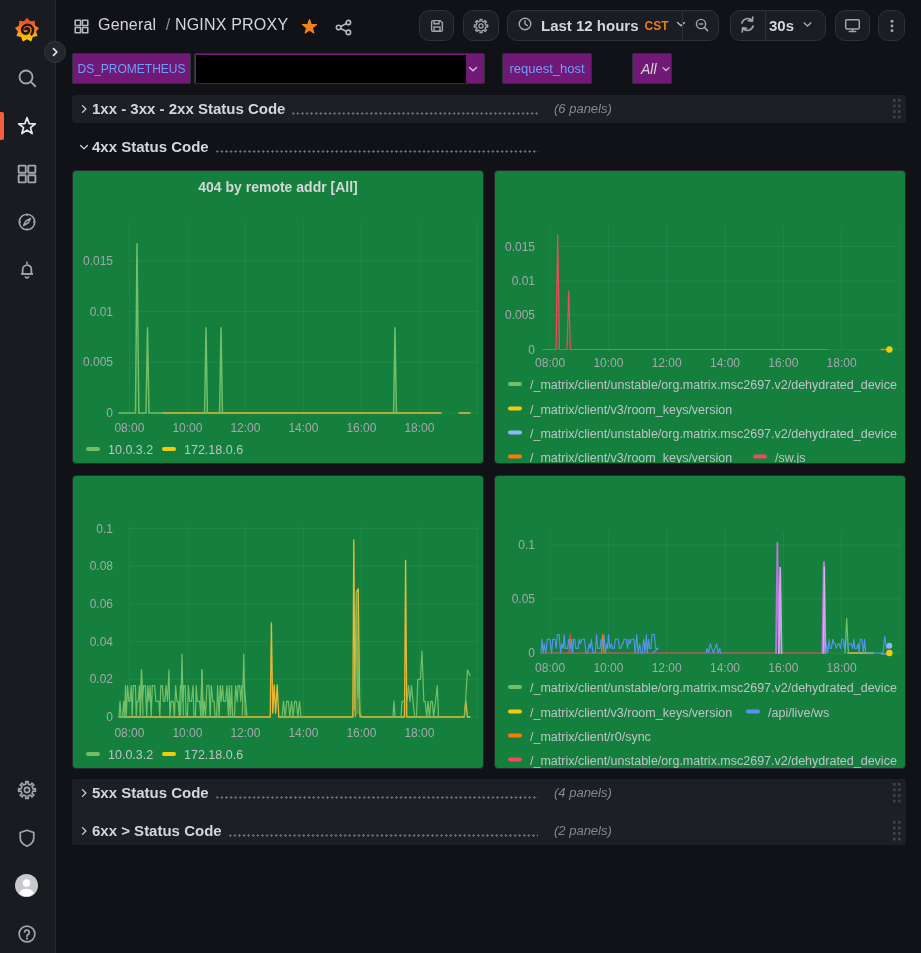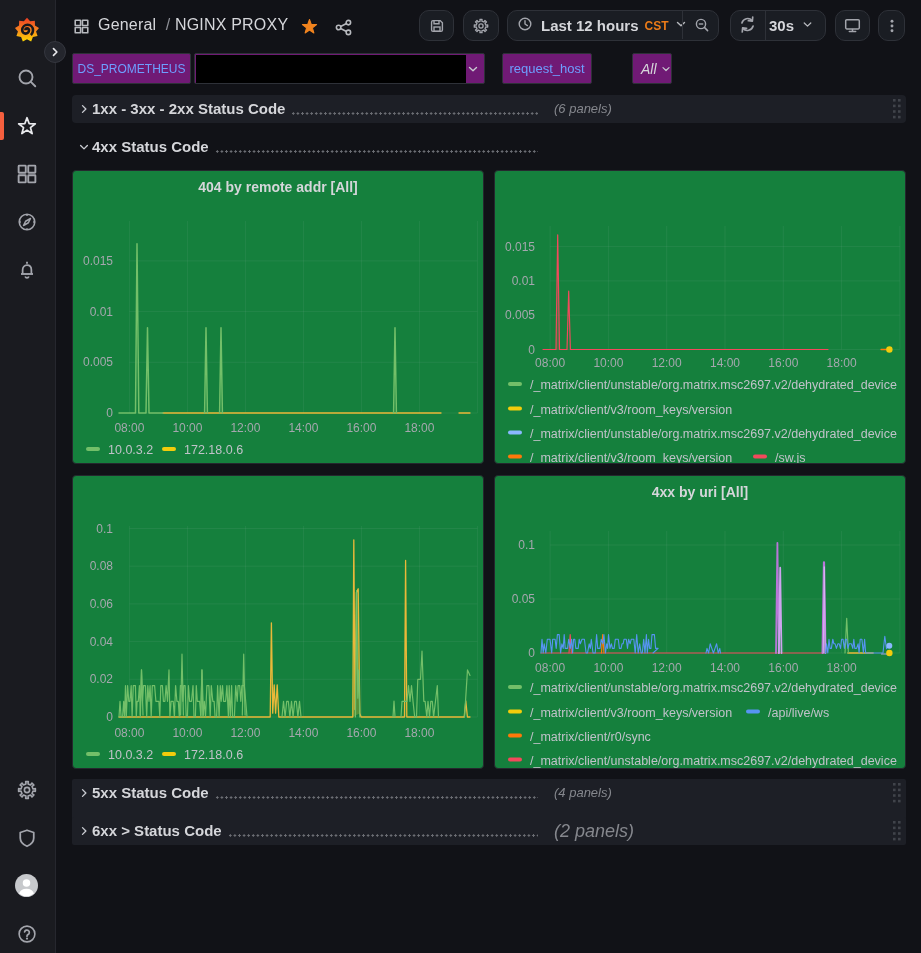--- a/index.html
+++ b/index.html
@@ -210,21 +210,21 @@
       <rect x="0" y="16.799999999999997" width="2.6" height="2.6" fill="#40434a"></rect>
       <rect x="5" y="16.799999999999997" width="2.6" height="2.6" fill="#40434a"></rect>
     </svg>
   </div>
 <div style="position:absolute;left:72px;top:817px;width:834px;height:28px;background:#1d1f26;border-radius:2px">
     <svg width="12" height="12" viewBox="0 0 16 16" style="position:absolute;left:6px;top:8px">
       <path d="M6 3.5 L10.5 8 L6 12.5" fill="none" stroke="#c9cbd1" stroke-width="1.8" stroke-linecap="round" stroke-linejoin="round"></path>
     </svg>
     <div style="position:absolute;left:20px;top:0;height:28px;line-height:28px;font-size:15px;font-weight:bold;color:#d5d6da;white-space:nowrap">6xx &gt; Status Code</div>
     <div style="position:absolute;left:156px;top:17px;width:310px;height:3px;background-image:radial-gradient(circle, #6b6d73 1.1px, rgba(0,0,0,0) 1.3px);background-size:4.6px 3px;background-repeat:repeat-x"></div>
-    <div style="position:absolute;left:482px;top:0;height:16px;line-height:28px;font-size:18px;font-style:italic;color:#85878d;white-space:nowrap">(2 panels)</div>
+    <div style="position:absolute;left:482px;top:0;height:16px;line-height:28px;font-size:13px;font-style:italic;color:#85878d;white-space:nowrap">(2 panels)</div>
     <svg width="10" height="20" viewBox="0 0 10 20" style="position:absolute;left:821px;top:4px">
       <rect x="0" y="0.0" width="2.6" height="2.6" fill="#40434a"></rect>
       <rect x="5" y="0.0" width="2.6" height="2.6" fill="#40434a"></rect>
       <rect x="0" y="5.6" width="2.6" height="2.6" fill="#40434a"></rect>
       <rect x="5" y="5.6" width="2.6" height="2.6" fill="#40434a"></rect>
       <rect x="0" y="11.2" width="2.6" height="2.6" fill="#40434a"></rect>
       <rect x="5" y="11.2" width="2.6" height="2.6" fill="#40434a"></rect>
       <rect x="0" y="16.799999999999997" width="2.6" height="2.6" fill="#40434a"></rect>
       <rect x="5" y="16.799999999999997" width="2.6" height="2.6" fill="#40434a"></rect>
     </svg>
@@ -345,21 +345,20 @@
 <path d="M67.2,239.1 L68.6,193.9 L70.0,239.1" fill="none" stroke="#73BF69" stroke-width="1.2" stroke-opacity="1.0" stroke-linejoin="round" stroke-linecap="round"></path>
 <path d="M127.6,239.1 L129.0,193.9 L130.4,239.1" fill="none" stroke="#73BF69" stroke-width="1.2" stroke-opacity="1.0" stroke-linejoin="round" stroke-linecap="round"></path>
 <path d="M391.5,241.0 L394.5,193.9 L397.0,199.5" fill="none" stroke="#73BF69" stroke-width="1.2" stroke-opacity="1.0" stroke-linejoin="round" stroke-linecap="round"></path>
 <rect x="13.0" y="276.0" width="14" height="4" rx="2" fill="#73BF69"></rect>
 <text x="35.0" y="283.0" font-size="12.5" fill="#c0c2c9" text-anchor="start" font-weight="normal" font-family="Liberation Sans, sans-serif">10.0.3.2</text>
 <rect x="89.0" y="276.0" width="14" height="4" rx="2" fill="#F2CC0C"></rect>
 <text x="111.0" y="283.0" font-size="12.5" fill="#c0c2c9" text-anchor="start" font-weight="normal" font-family="Liberation Sans, sans-serif">172.18.0.6</text>
     </svg>
 </div>
 <div class="panel" style="left:494px;top:475px">
-  <div class="ptitle">4xx by uri [All]</div>
   <svg width="410" height="292" viewBox="0 0 410 292" style="position:absolute;left:0;top:0">
       <line x1="55.1" y1="55" x2="55.1" y2="177" stroke="rgba(204,204,220,0.08)" stroke-width="1"></line>
 <line x1="113.4" y1="55" x2="113.4" y2="177" stroke="rgba(204,204,220,0.08)" stroke-width="1"></line>
 <line x1="171.7" y1="55" x2="171.7" y2="177" stroke="rgba(204,204,220,0.08)" stroke-width="1"></line>
 <line x1="230.0" y1="55" x2="230.0" y2="177" stroke="rgba(204,204,220,0.08)" stroke-width="1"></line>
 <line x1="288.3" y1="55" x2="288.3" y2="177" stroke="rgba(204,204,220,0.08)" stroke-width="1"></line>
 <line x1="346.6" y1="55" x2="346.6" y2="177" stroke="rgba(204,204,220,0.08)" stroke-width="1"></line>
 <line x1="404.9" y1="55" x2="404.9" y2="177" stroke="rgba(204,204,220,0.08)" stroke-width="1"></line>
 <line x1="55.1" y1="177.0" x2="404.9" y2="177.0" stroke="rgba(204,204,220,0.08)" stroke-width="1"></line>
 <text x="40.0" y="181.0" font-size="12" fill="#a5a7ae" text-anchor="end" font-weight="normal" font-family="Liberation Sans, sans-serif">0</text>

